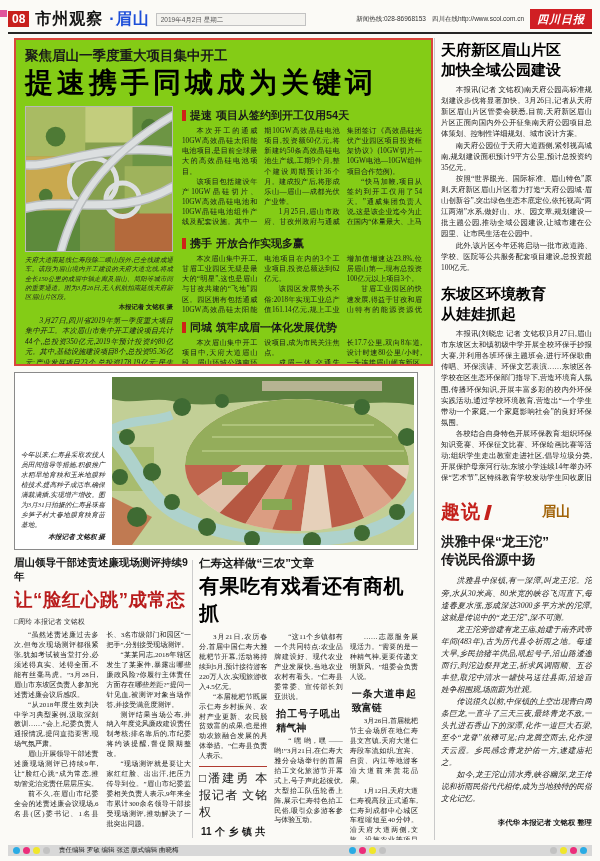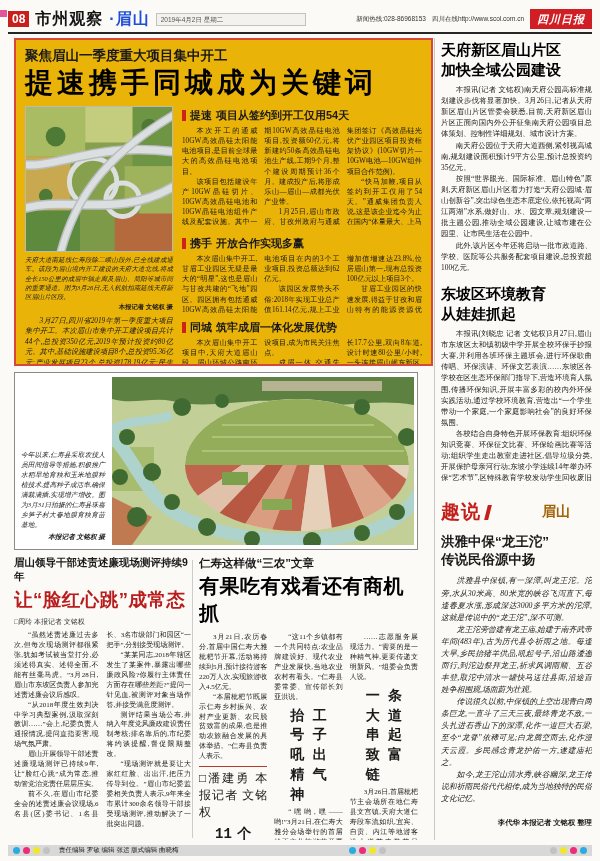--- a/index.html
+++ b/index.html
@@ -21,21 +21,21 @@
   .date-box { font-size:6.5px; color:#555; border:1px solid #c2c2c2; background:#f3f2ee;
               padding:2px 4px; width:150px; height:13px; }
   .hdr-spacer { flex:1; }
   .hotline { font-size:6.5px; color:#333; }
   .masthead { background:#d01f24; color:#fff; font-style:italic; font-weight:bold;
               font-size:11px; padding:2.5px 7px; letter-spacing:1px; }
   #hdr-line { left:8px; right:8px; top:32px; height:2px; background:#262626; }
 
   
   #lead { left:14px; top:38px; width:419px; height:328px; border:2px solid #d8473c;
-          background:#eab308; padding:7px 9px; overflow:hidden; }
+          background:#84cc16; padding:7px 9px; overflow:hidden; }
   .lead-kicker { font-family:"Liberation Sans", sans-serif; font-weight:bold; font-size:13.5px; }
   .lead-headline { font-family:"Liberation Sans", sans-serif; font-weight:bold; font-size:28px;
                    letter-spacing:4px; line-height:1.15; margin-top:2px; color:#000; }
   .lead-body { display:flex; gap:9px; margin-top:7px; }
   .lead-left { width:148px; flex:none; }
   .photo-frame { border:1px solid #b9b9b9; display:block; }
   .photo1-caption { font-size:6.4px; font-style:italic; line-height:1.45; text-align:justify; margin-top:3px; color:#222; }
   .photo1-credit { font-size:6.4px; font-weight:bold; text-align:right; margin-top:1px; }
   .lead-intro { margin-top:4px; font-size:7.3px; font-style:italic; line-height:1.45; text-align:justify; }
   .lead-right { flex:1; min-width:0; }
@@ -86,21 +86,21 @@
 
   
   #bm { left:199px; top:556px; width:219px; height:284px; overflow:hidden; }
   .bm-kicker { font-family:"Liberation Sans", sans-serif; font-weight:bold; font-size:11.5px; }
   .bm-headline { font-family:"Liberation Sans", sans-serif; font-weight:bold; font-size:20px;
                  margin-top:2px; letter-spacing:0.5px; color:#000; }
   .bm-cols { display:flex; gap:7px; margin-top:6px; }
   .bm-col { flex:1; min-width:0; font-size:7px; line-height:1.42; text-align:justify;
             height:222px; overflow:hidden; }
   .bm-byline { border-top:1px solid #b03a30; margin:4px 0 3px; padding-top:3px; font-size:12px; }
-  .bm-sub { font-family:Liberation Mono, monospace; font-weight:bold; font-size:14px; margin:4px 16px 2px; }
+  .bm-sub { font-family:Liberation Sans, sans-serif; font-weight:bold; font-size:10px; margin:4px 2px 2px; }
 
   
   #footer { left:8px; right:8px; top:845px; height:11px; background:#d8d8d8;
             display:flex; align-items:center; padding:0 5px; gap:3px;
             font-family:"Liberation Sans", sans-serif; }
   .dot { width:7px; height:7px; border-radius:50%; flex:none; }
   .dot.c { background:#2aabe4; } .dot.m { background:#ec2d7a; }
   .dot.y { background:#f0e62a; } .dot.g { background:#c2c2c2; }
   .footer-text { font-size:6.5px; color:#222; margin:0 6px; }
   .f-spacer { flex:1; }

